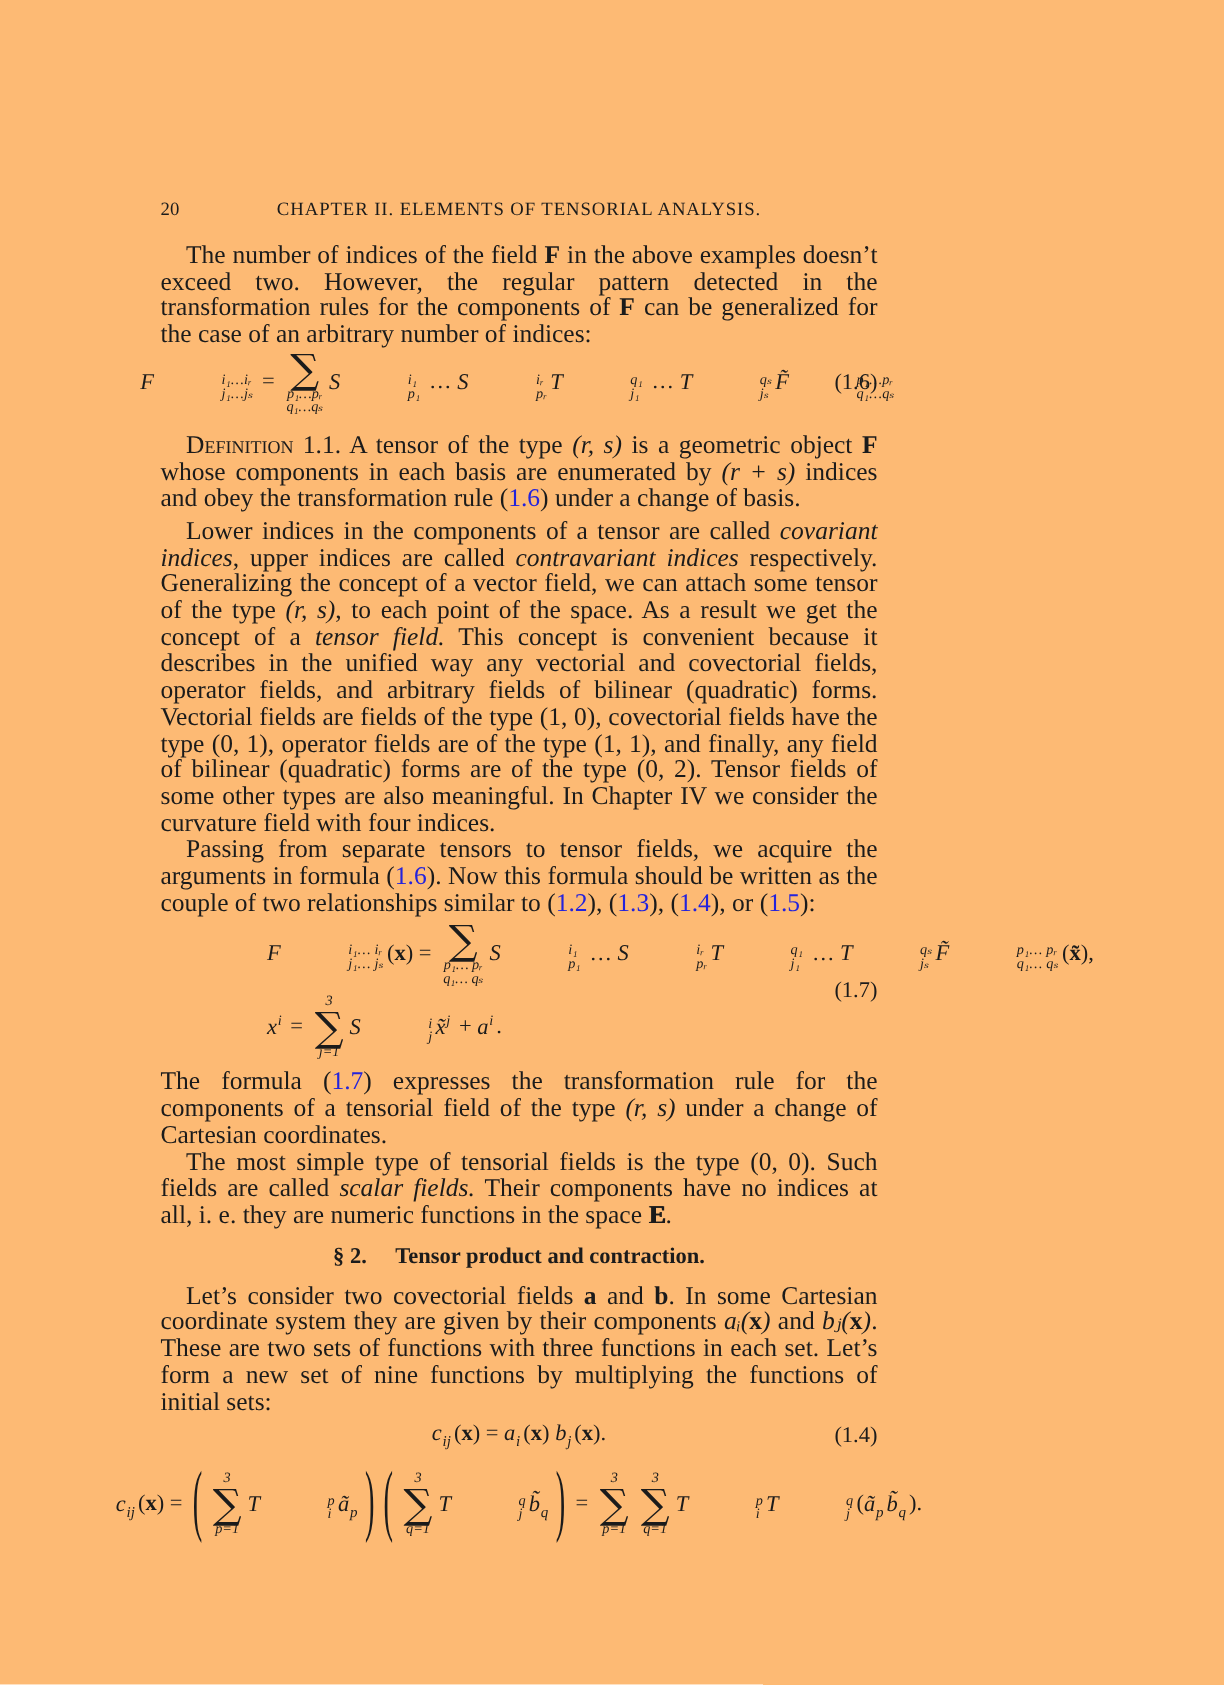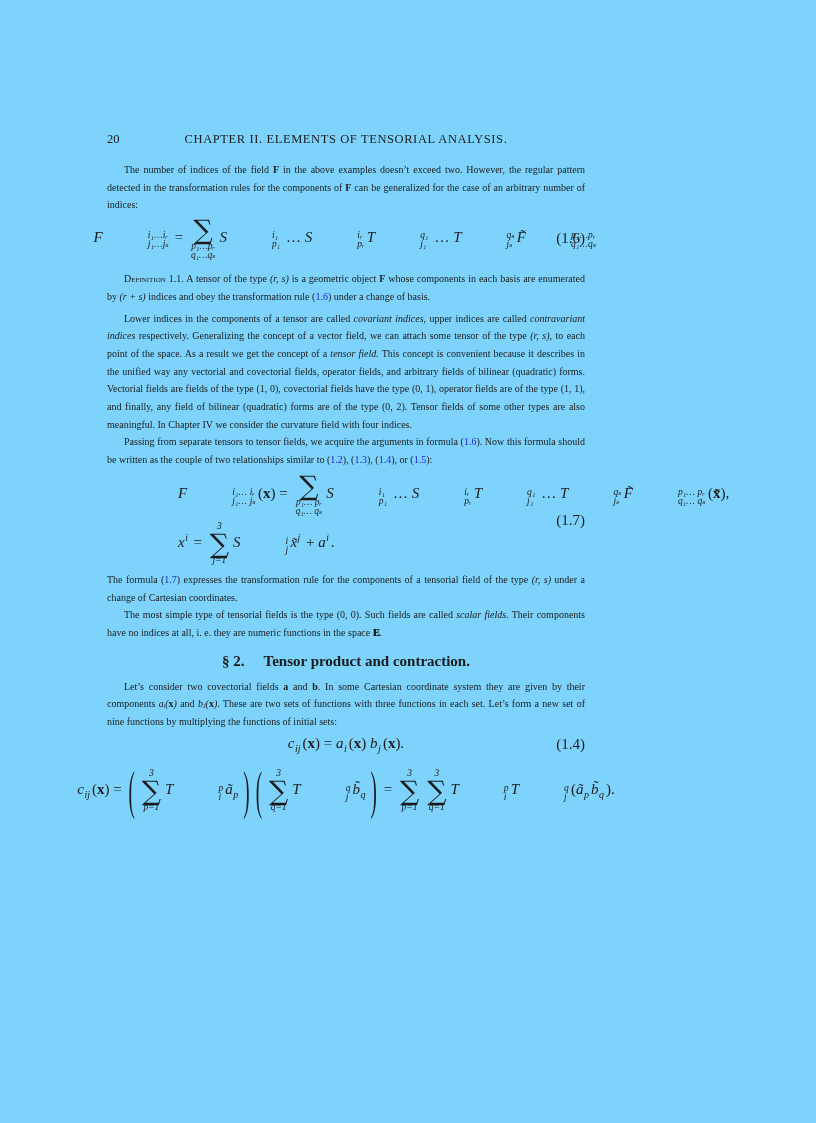--- a/index.html
+++ b/index.html
@@ -1,22 +1,22 @@
 <!DOCTYPE html>
 <html><head>
 <meta charset="utf-8">
 <style>
   html,body{margin:0;padding:0;background:#ffffff;}
-  .doc{position:relative;width:816px;height:1123px;background:#7dd3fc;overflow:hidden;
+  .doc{position:relative;width:816px;height:1123px;background:#fdba74;overflow:hidden;
        font-family:"Liberation Serif","DejaVu Serif",serif;color:#1b1b1b;}
   .col{position:absolute;left:107px;top:132px;width:478px;}
   .runhead{position:relative;font-size:12.5px;letter-spacing:0.6px;height:15px;}
   .pageno{position:absolute;left:0;top:0;letter-spacing:0;}
   .rhtitle{text-align:center;display:block;}
-  p{margin:0;font-size:10px;line-height:17.7px;text-align:justify;}
+  p{margin:0;font-size:17px;line-height:17.7px;text-align:justify;}
   .ind{text-indent:17px;}
   .mt14{margin-top:14px;}
   .mt8{margin-top:8px;} .mt4{margin-top:4px;} .mt2{margin-top:2px;} .mt0{margin-top:0;}
   i{font-style:italic;}
   b{font-weight:bold;}
   .sc{font-variant:small-caps;}
   .lnk{color:#2323dc;cursor:pointer;}
   .bbE{font-weight:bold;text-shadow:0.8px 0 0 #1b1b1b;}
   
   .eq{position:relative;display:flex;justify-content:center;align-items:center;font-size:15px;}

